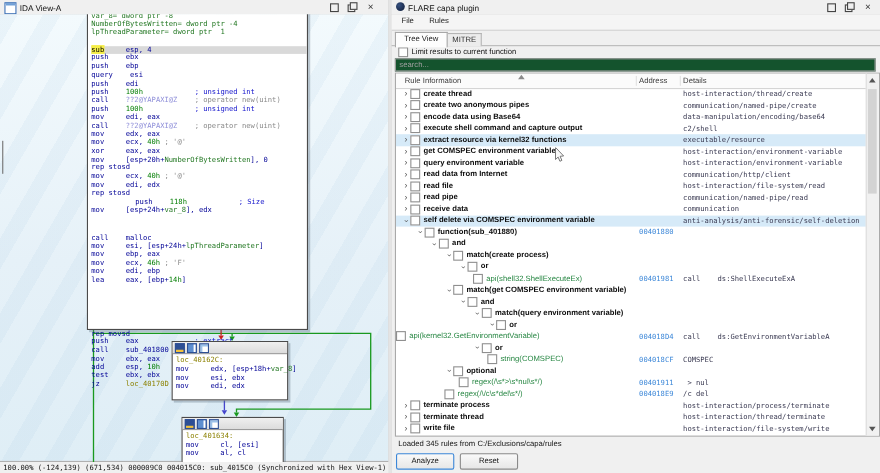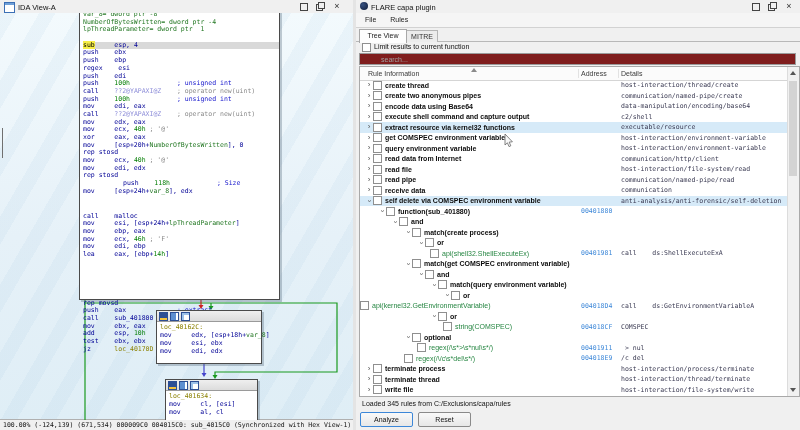--- a/index.html
+++ b/index.html
@@ -57,21 +57,21 @@
     border-bottom:1px solid #d2d2d2;font-size:7px;color:#222;}
   #menubar span{display:inline-block;margin:3px 0 0 6px;padding:0 3px;}
   #tabrow{position:absolute;left:0;top:28px;right:0;height:13px;border-bottom:1px solid #b8b8b8;}
   .tab{position:absolute;top:1px;height:12px;font-size:7px;text-align:center;line-height:12px;color:#222;}
   .tab.active{left:3px;width:46px;background:#fdfdfd;border:1px solid #a8a8a8;border-bottom:none;height:13px;z-index:2;}
   .tab.inactive{left:50px;width:30px;background:#ececec;border:1px solid #b5b5b5;border-bottom:none;top:2px;height:11px;line-height:11px;color:#333;}
   #limit-row{position:absolute;left:6px;top:43px;height:10px;font-size:7px;color:#111;}
   .cbx{display:inline-block;width:7px;height:7px;background:#fff;border:1px solid #8f8f8f;
     vertical-align:middle;margin-right:3px;flex:0 0 7px;}
   #search-box{position:absolute;left:3px;top:53px;width:437px;height:12px;box-sizing:border-box;
-    border:1px solid #9a9a9a;background:#7f1d1d;font-size:7px;color:#9a9a9a;padding:0 21px;outline:none;
+    border:1px solid #9a9a9a;background:#14532d;font-size:7px;color:#9a9a9a;padding:0 3px;outline:none;
     font-family:"Liberation Sans",sans-serif;}
   #search-box::placeholder{color:#a0a0a0;}
   
   #rtable{position:absolute;left:3px;top:66px;width:441px;height:331px;box-sizing:border-box;
     background:#fff;border:1px solid #a9a9a9;}
   #thead{position:absolute;left:0;top:0;right:11px;height:13px;background:#fbfbfb;
     border-bottom:1px solid #d5d5d5;font-size:7px;color:#3a3a3a;}
   #thead .h1{position:absolute;left:8px;top:3px;} #thead .h2{position:absolute;left:221px;top:3px;}
   #thead .h3{position:absolute;left:261px;top:3px;}
   #thead .vline{position:absolute;top:2px;bottom:2px;width:1px;background:#e2e2e2;}
@@ -136,21 +136,21 @@
 
   <div class="asmbox" style="left: 79px; top: -5px; width: 199px; height: 290px;">
         <div class="asmlines">
           <div class="aline" style="height: 7.7px; line-height: 7.7px;"><span class="c-sv">var_8= dword ptr -8</span></div>
           <div class="aline" style="height: 7.7px; line-height: 7.7px;"><span class="c-sv">NumberOfBytesWritten= dword ptr -4</span></div>
           <div class="aline" style="height: 7.7px; line-height: 7.7px;"><span class="c-sv">lpThreadParameter= dword ptr  1</span></div>
           <div class="aline" style="height: 7.7px; line-height: 7.7px;">&nbsp;</div>
           <div class="aline hl" style="height: 7.7px; line-height: 7.7px;"><span class="c-cur">sub</span><span class="c-m">     esp, 4</span></div>
           <div class="aline" style="height: 7.7px; line-height: 7.7px;"><span class="c-m">push    ebx</span></div>
           <div class="aline" style="height: 7.7px; line-height: 7.7px;"><span class="c-m">push    ebp</span></div>
-          <div class="aline" style="height: 7.7px; line-height: 7.7px;"><span class="c-m">regex    esi</span></div>
+          <div class="aline" style="height: 7.7px; line-height: 7.7px;"><span class="c-m">query    esi</span></div>
           <div class="aline" style="height: 7.7px; line-height: 7.7px;"><span class="c-m">push    edi</span></div>
           <div class="aline" style="height: 7.7px; line-height: 7.7px;"><span class="c-m">push    </span><span class="c-n">100h</span><span class="c-m">            </span><span class="c-cb">; unsigned int</span></div>
           <div class="aline" style="height: 7.7px; line-height: 7.7px;"><span class="c-m">call    </span><span class="c-im">??2@YAPAXI@Z</span><span class="c-m">    </span><span class="c-cg">; operator new(uint)</span></div>
           <div class="aline" style="height: 7.7px; line-height: 7.7px;"><span class="c-m">push    </span><span class="c-n">100h</span><span class="c-m">            </span><span class="c-cb">; unsigned int</span></div>
           <div class="aline" style="height: 7.7px; line-height: 7.7px;"><span class="c-m">mov     edi, eax</span></div>
           <div class="aline" style="height: 7.7px; line-height: 7.7px;"><span class="c-m">call    </span><span class="c-im">??2@YAPAXI@Z</span><span class="c-m">    </span><span class="c-cg">; operator new(uint)</span></div>
           <div class="aline" style="height: 7.7px; line-height: 7.7px;"><span class="c-m">mov     edx, eax</span></div>
           <div class="aline" style="height: 7.7px; line-height: 7.7px;"><span class="c-m">mov     ecx, </span><span class="c-n">40h</span><span class="c-m"> </span><span class="c-cg">; '@'</span></div>
           <div class="aline" style="height: 7.7px; line-height: 7.7px;"><span class="c-m">xor     eax, eax</span></div>
           <div class="aline" style="height: 7.7px; line-height: 7.7px;"><span class="c-m">mov     [esp+20h+</span><span class="c-sv">NumberOfBytesWritten</span><span class="c-m">], 0</span></div>

